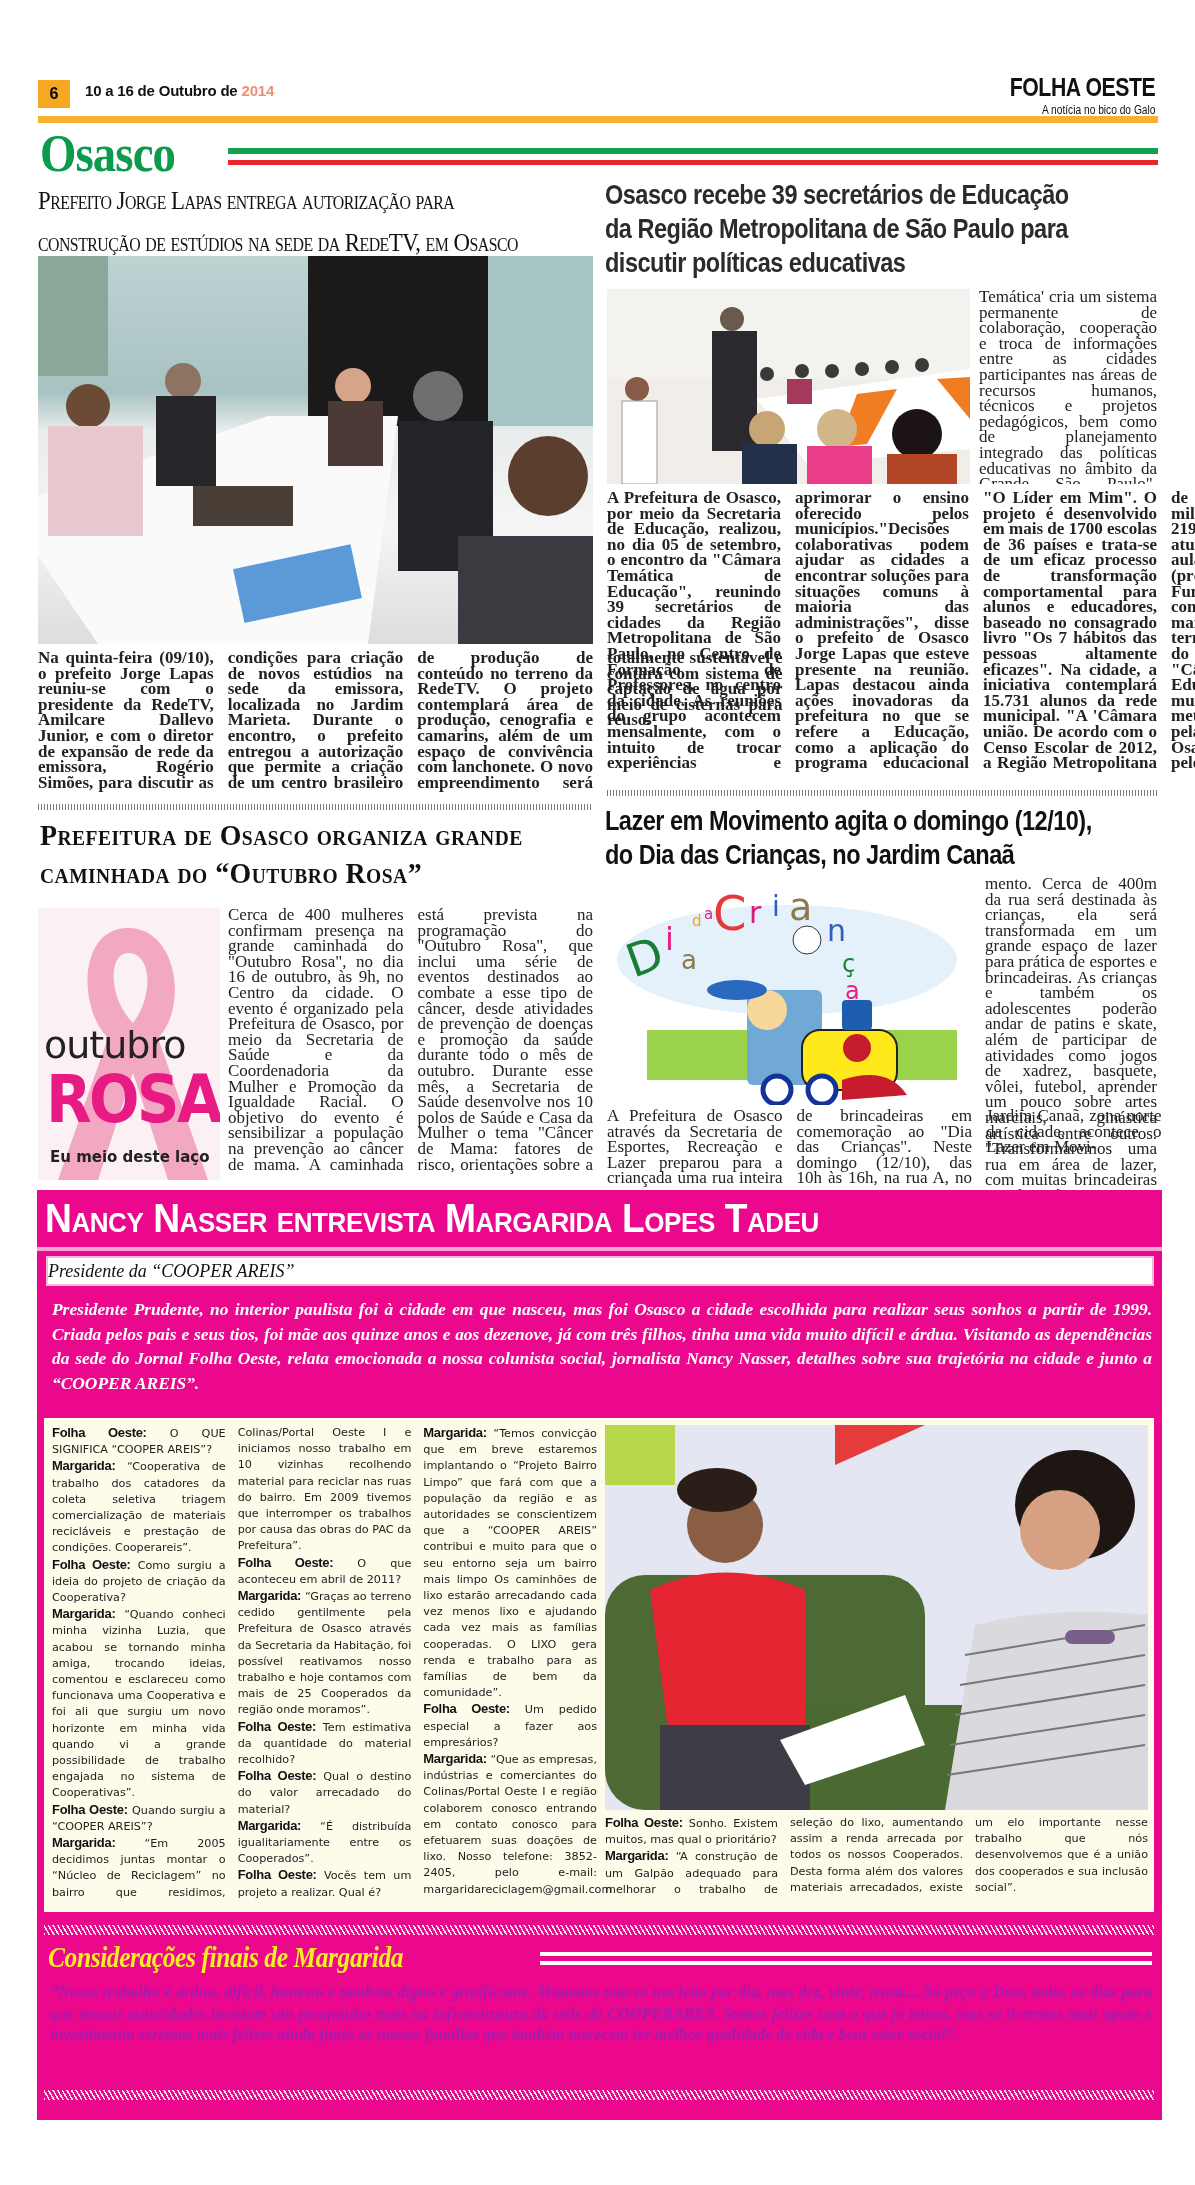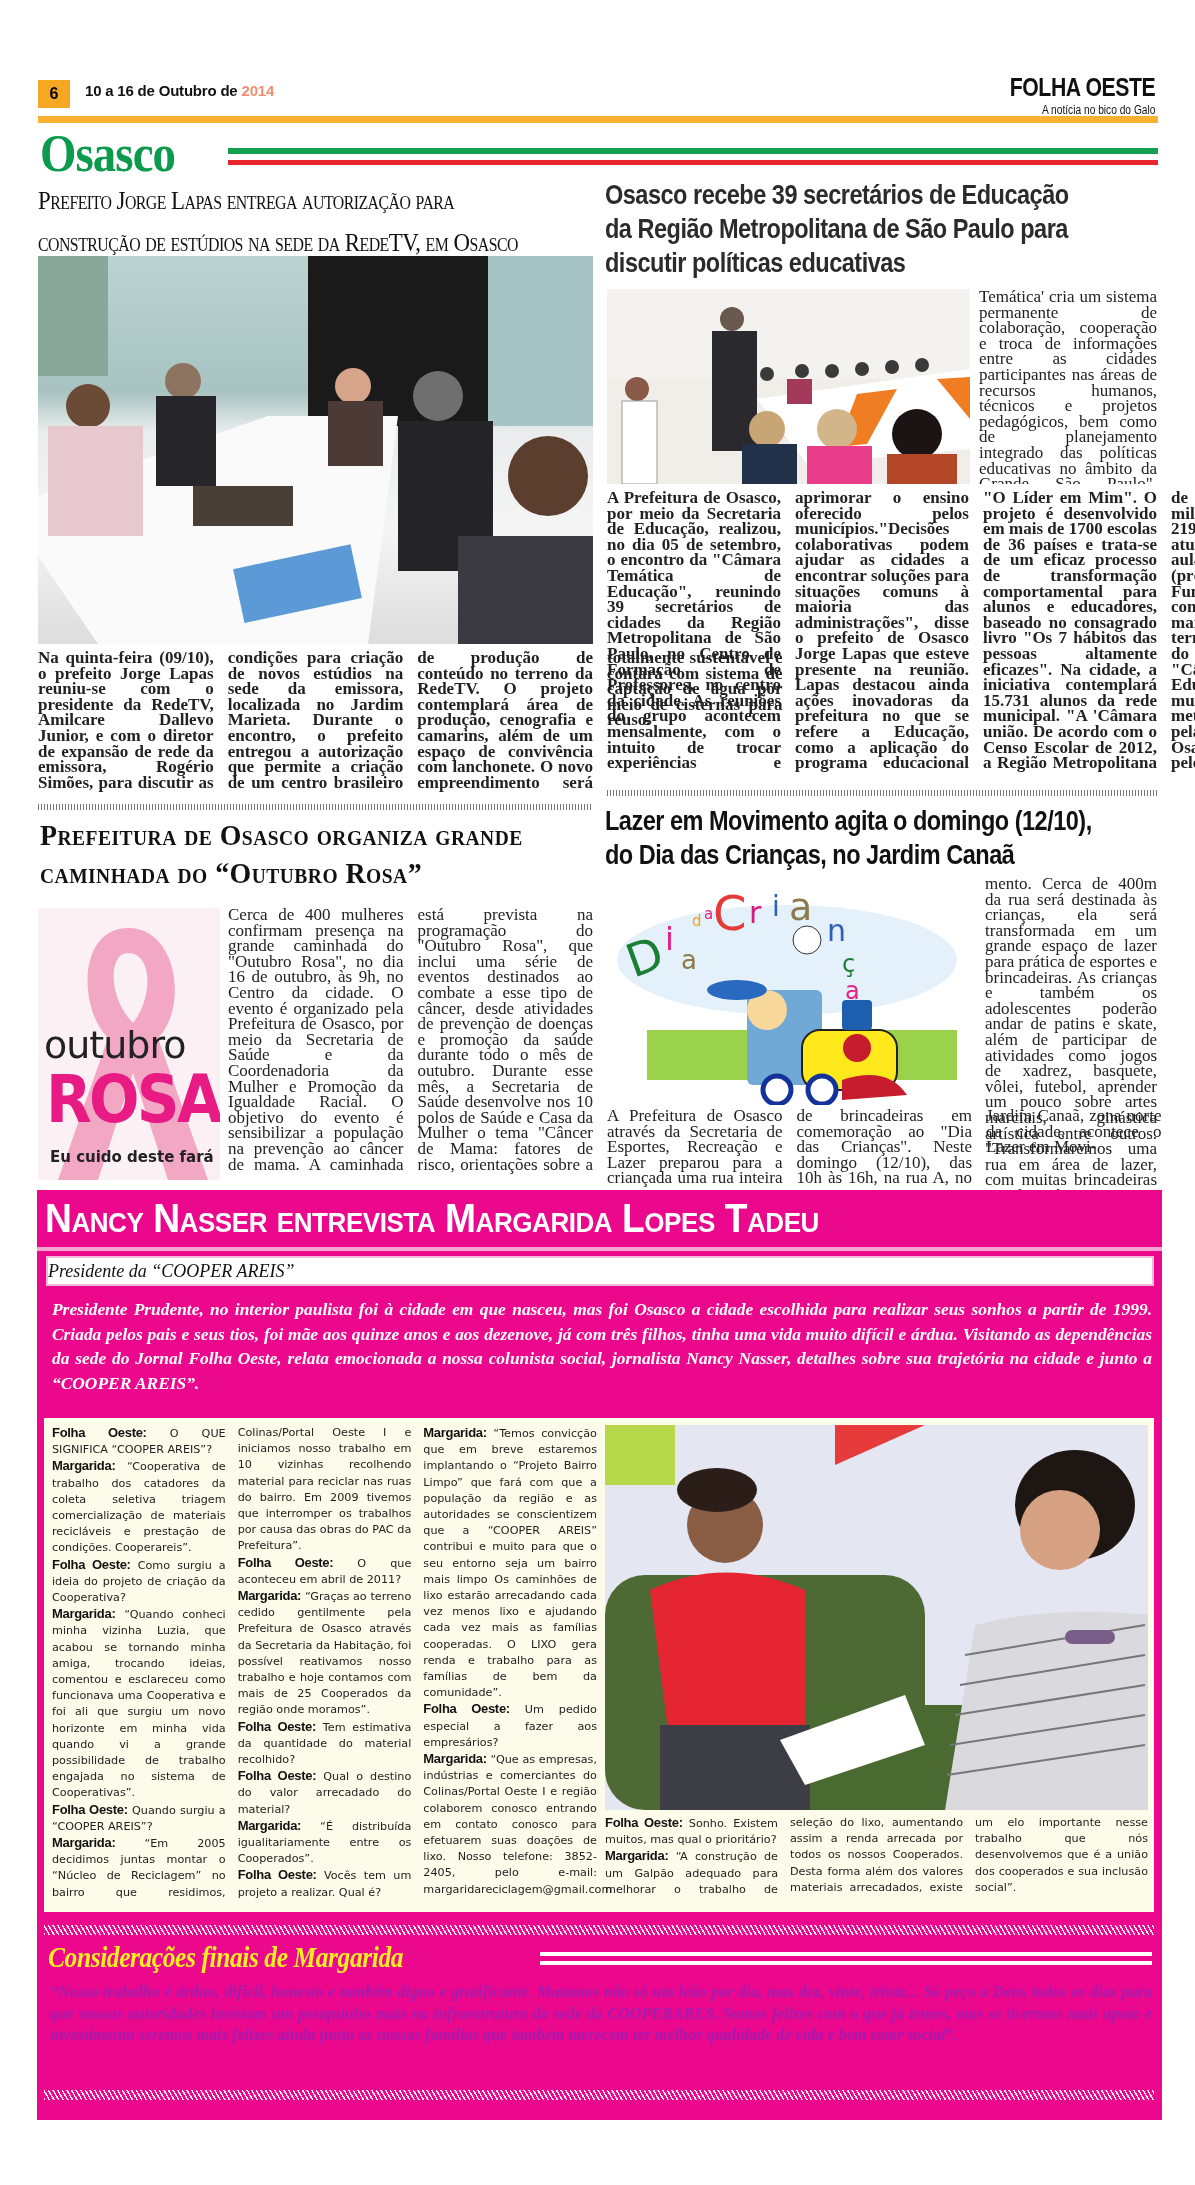--- a/index.html
+++ b/index.html
@@ -131,21 +131,21 @@
 <div class="abs hl4 hl-small-caps">
   <div>Prefeitura de Osasco organiza grande</div>
   <div>caminhada do “Outubro Rosa”</div>
 </div>
 <div class="abs" style="left:38px;top:908px;width:182px;height:272px;background:#fbf0f3;overflow:hidden;">
   <svg width="182" height="272" viewBox="0 0 182 272" style="position:absolute;left:0;top:0;">
     <path d="M90 20 C40 20 40 100 70 130 L20 272 L60 272 L95 165 L130 272 L170 272 L120 130 C150 100 140 20 90 20 Z M90 45 C115 45 115 90 95 115 C70 90 70 45 90 45 Z" fill="#f2a7c3" fill-rule="evenodd"></path>
   </svg>
   <div style="position:absolute;left:6px;top:115px;font:38px 'DejaVu Sans',sans-serif;color:#222;letter-spacing:-1px;">outubro</div>
   <div style="position:absolute;left:8px;top:153px;font:bold 66px 'DejaVu Sans',sans-serif;color:#e81a83;letter-spacing:-3px;transform:scaleX(0.9);transform-origin:left;">ROSA</div>
-  <div style="position:absolute;left:12px;top:240px;font:bold 15px 'DejaVu Sans',sans-serif;color:#222;">Eu cuido deste fará</div>
+  <div style="position:absolute;left:12px;top:240px;font:bold 15px 'DejaVu Sans',sans-serif;color:#222;">Eu meio deste laço</div>
 </div>
 <div class="abs body-text col-2" style="left:228px;top:907px;width:365px;height:275px;">Cerca de 400 mulheres confirmam presença na grande caminhada do "Outubro Rosa", no dia 16 de outubro, às 9h, no Centro da cidade. O evento é organizado pela Prefeitura de Osasco, por meio da Secretaria de Saúde e da Coordenadoria da Mulher e Promoção da Igualdade Racial. O objetivo do evento é sensibilizar a população na prevenção ao câncer de mama. A caminhada está prevista na programação do "Outubro Rosa", que inclui uma série de eventos destinados ao combate a esse tipo de câncer, desde atividades de prevenção de doenças e promoção da saúde durante todo o mês de outubro. Durante esse mês, a Secretaria de Saúde desenvolve nos 10 polos de Saúde e Casa da Mulher o tema "Câncer de Mama: fatores de risco, orientações sobre a mamografia e a importância de retorno com o exame", havendo ainda temas transversais, que serão trabalhados em todas as Unidades de Saúde Básica do município.</div>
 
 <div class="abs hl3">
   <div>Lazer em Movimento agita o domingo (12/10),</div>
   <div>do Dia das Crianças, no Jardim Canaã</div>
 </div>
 <div class="abs" style="left:607px;top:880px;width:365px;height:225px;background:#fff;">
   <svg width="365" height="225" viewBox="0 0 365 225">
     <ellipse cx="180" cy="80" rx="170" ry="55" fill="#e4f1fb"></ellipse>

